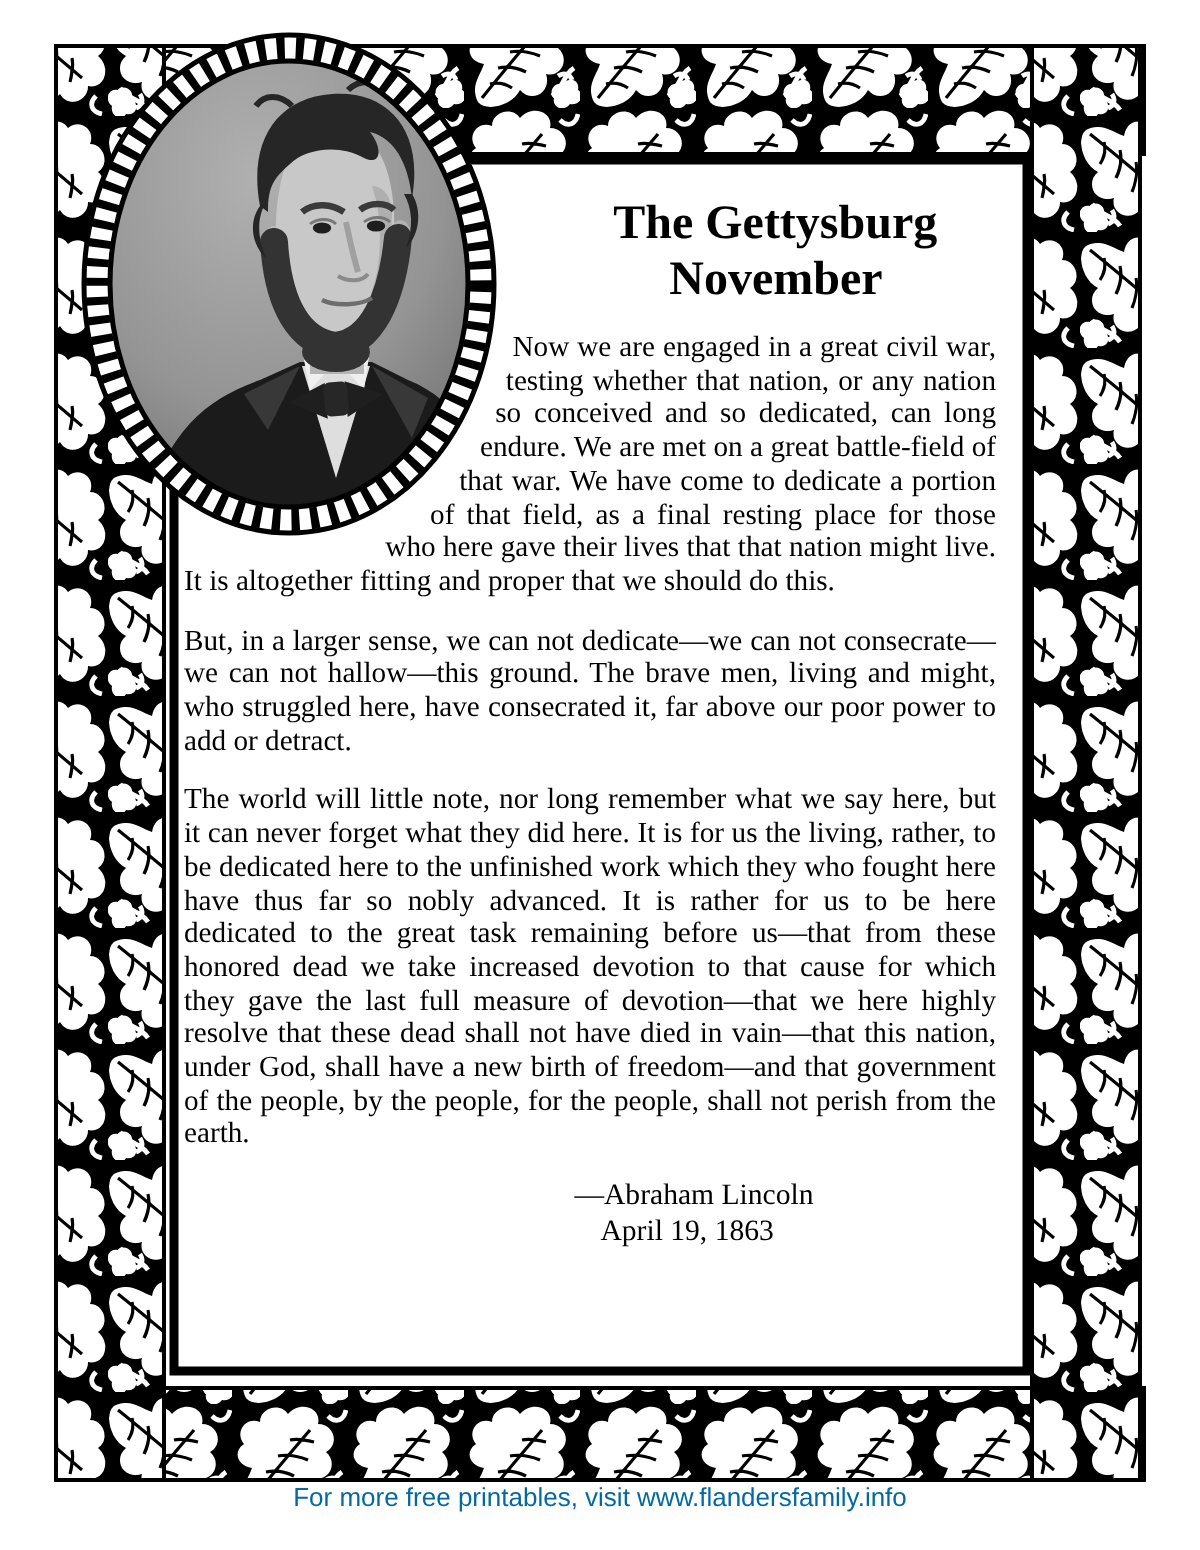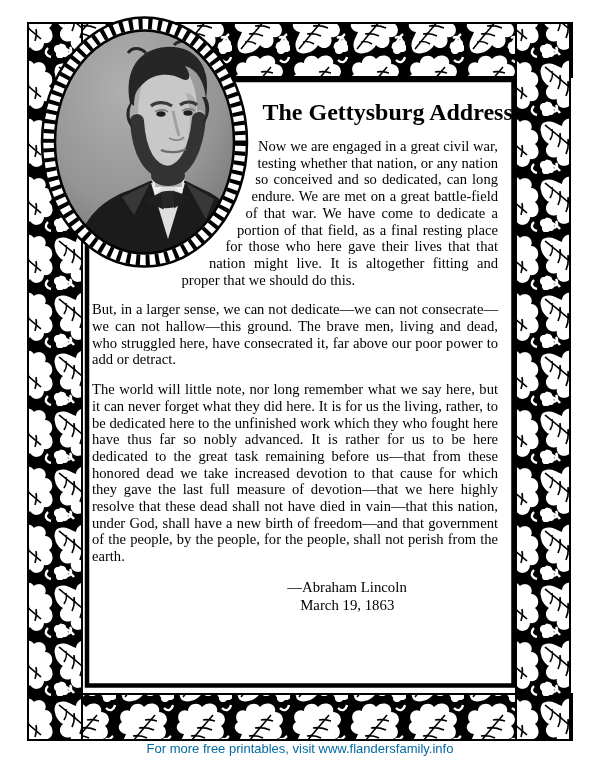--- a/index.html
+++ b/index.html
@@ -62,28 +62,28 @@
     <rect x="28" y="23" width="544" height="54" fill="url(#leafH)" stroke="#000" stroke-width="2"></rect>
     <rect x="28" y="694" width="544" height="46" fill="url(#leafH)" stroke="#000" stroke-width="2"></rect>
     <rect x="28" y="23" width="54" height="717" fill="url(#leafV)" stroke="#000" stroke-width="2"></rect>
     <rect x="516" y="23" width="54" height="717" fill="url(#leafV)" stroke="#000" stroke-width="2"></rect>
 
     <rect x="87" y="80" width="426.5" height="605.5" fill="none" stroke="#000" stroke-width="4.5"></rect>
   </svg>
 
   <div class="content">
     <div class="oval-spacer"></div>
-    <h1 class="doc-title">The Gettysburg Address</h1>
+    <h1 class="doc-title">The Gettysburg November</h1>
     <p class="body-par">Now we are engaged in a great civil war, testing whether that nation, or any nation so conceived and so dedicated, can long endure. We are met on a great battle-field of that war. We have come to dedicate a portion of that field, as a final resting place for those who here gave their lives that that nation might live. It is altogether fitting and proper that we should do this.</p>
-    <p class="body-par">But, in a larger sense, we can not dedicate—we can not consecrate— we can not hallow—this ground. The brave men, living and dead, who struggled here, have consecrated it, far above our poor power to add or detract.</p>
+    <p class="body-par">But, in a larger sense, we can not dedicate—we can not consecrate— we can not hallow—this ground. The brave men, living and might, who struggled here, have consecrated it, far above our poor power to add or detract.</p>
     <p class="body-par">The world will little note, nor long remember what we say here, but it can never forget what they did here. It is for us the living, rather, to be dedicated here to the unfinished work which they who fought here have thus far so nobly advanced. It is rather for us to be here dedicated to the great task remaining before us—that from these honored dead we take increased devotion to that cause for which they gave the last full measure of devotion—that we here highly resolve that these dead shall not have died in vain—that this nation, under God, shall have a new birth of freedom—and that government of the people, by the people, for the people, shall not perish from the earth.</p>
     <div class="signature">
       <div class="sig-inner">
         <div>—Abraham Lincoln</div>
-        <div class="sig-date">March 19, 1863</div>
+        <div class="sig-date">April 19, 1863</div>
       </div>
     </div>
   </div>
 
   <svg class="portrait-svg" width="222" height="268" viewBox="0 0 222 268" role="img" aria-label="Oval rope-framed photograph of Abraham Lincoln">
     <defs>
       <clipPath id="ovalClip">
           <ellipse cx="110.5" cy="133" rx="89.5" ry="111.5"></ellipse>
         </clipPath>
       <radialGradient id="photoBg" cx="0.42" cy="0.30" r="0.85">

